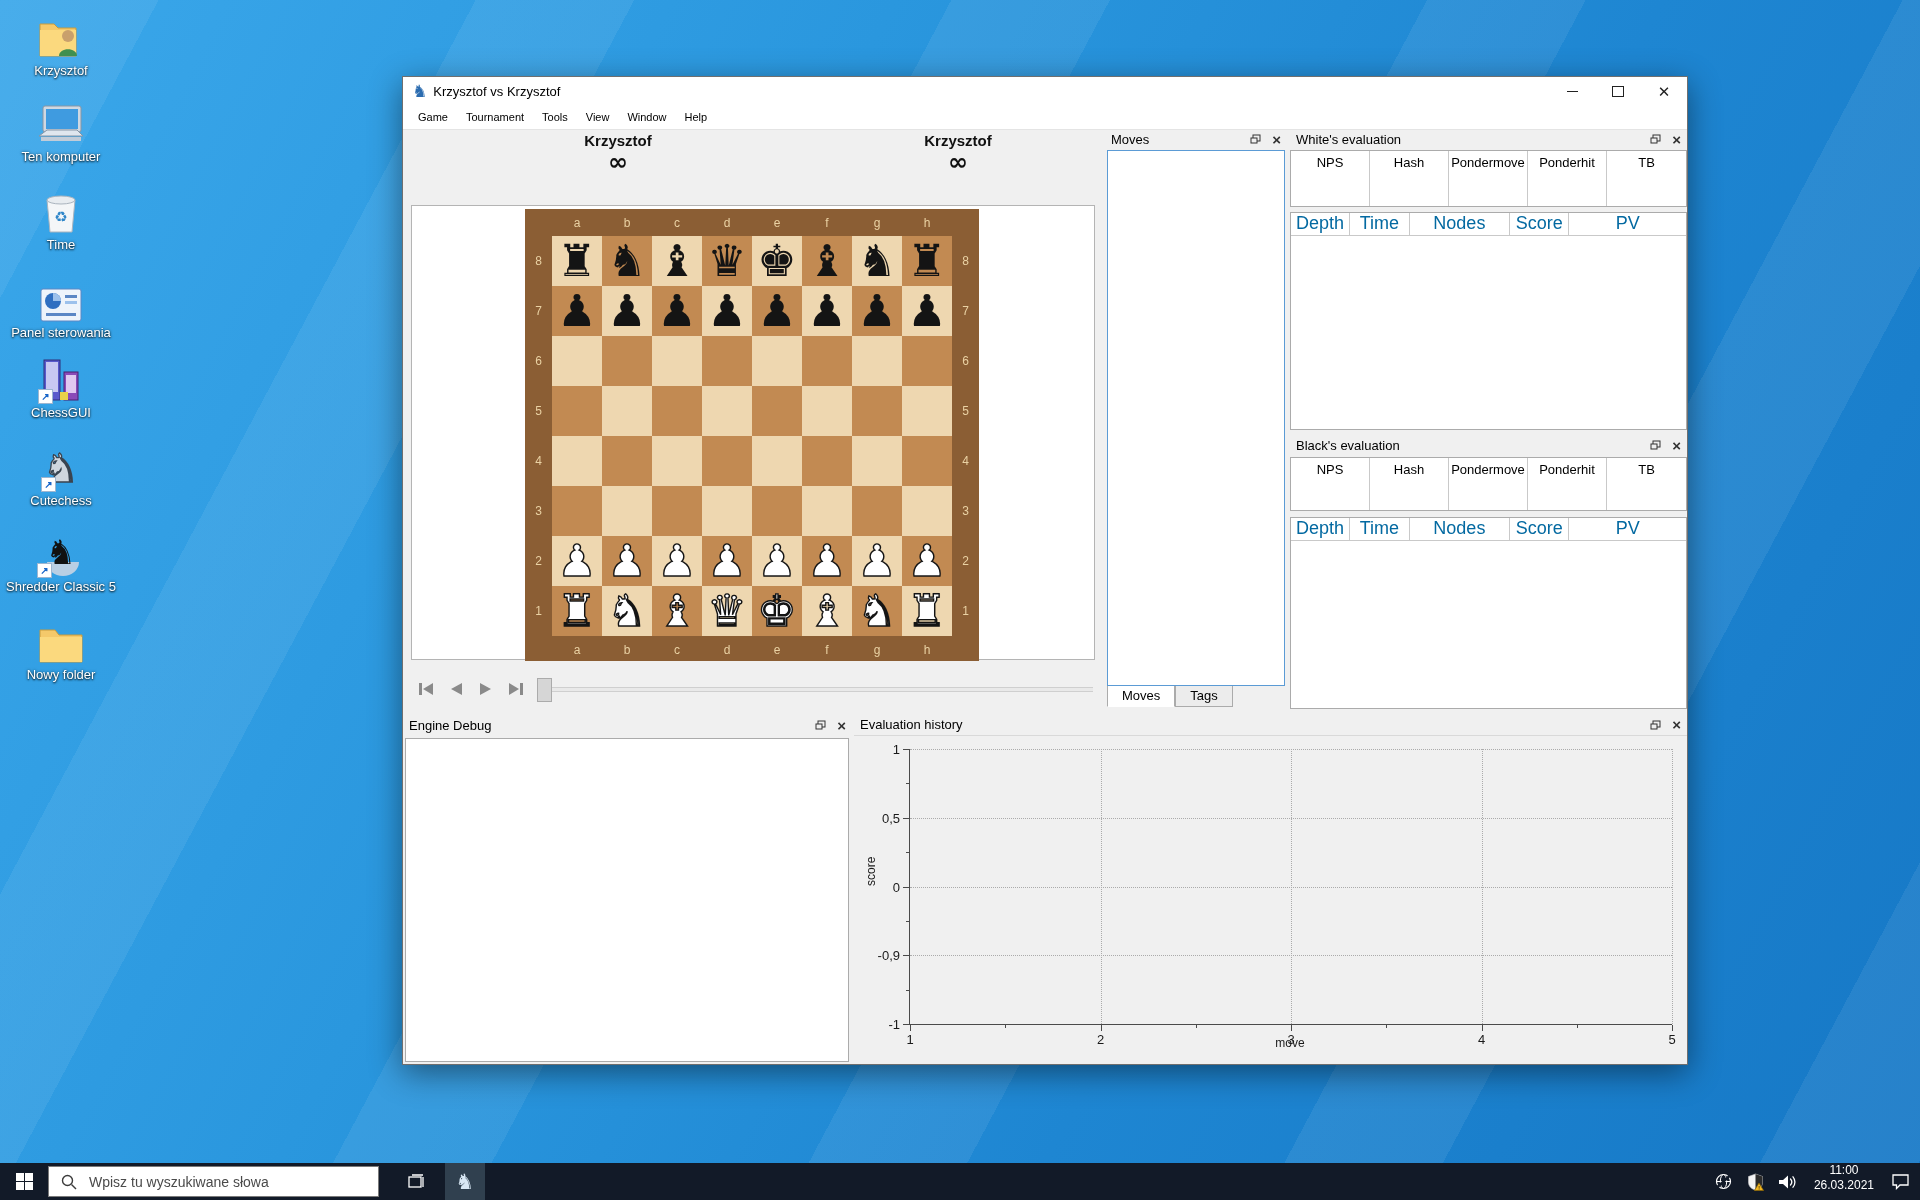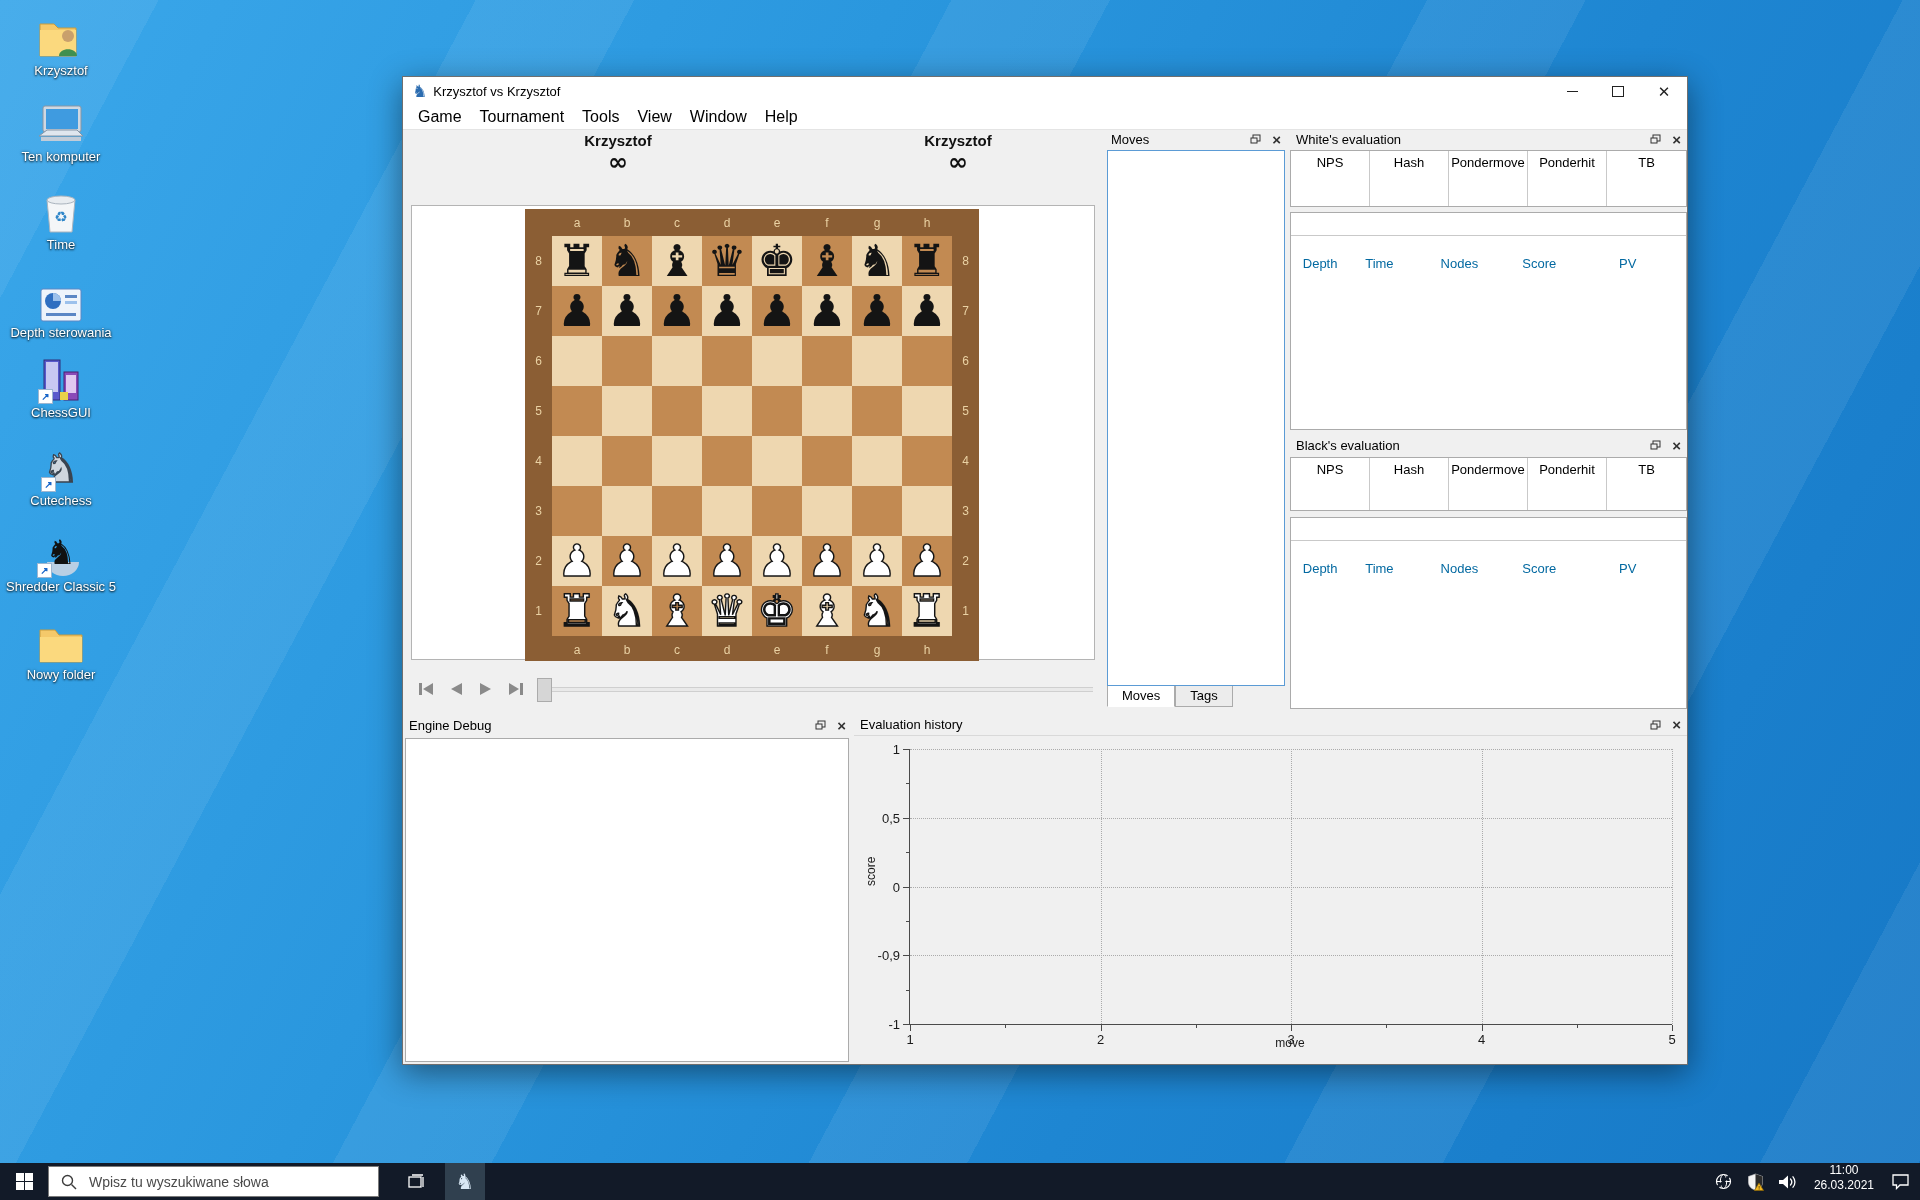--- a/index.html
+++ b/index.html
@@ -18,21 +18,21 @@
     border:1px solid #6f6f6f;box-shadow:0 8px 30px rgba(0,0,0,.45);}
   #titlebar{position:absolute;left:0;top:0;right:0;height:28px;background:#ffffff;display:flex;align-items:center;}
   #titlebar .app-ic{margin:0 6px 0 9px;font-size:17px;color:#2b6cb0;line-height:28px;font-family:"DejaVu Sans",sans-serif;}
   #titlebar .t{font-size:13px;color:#000;}
   .win-btns{margin-left:auto;display:flex;height:28px;}
   .win-btn{width:46px;height:28px;display:flex;align-items:center;justify-content:center;color:#222;}
   .glyph-min{width:11px;height:1px;background:#222;}
   .glyph-max{width:10px;height:9px;border:1px solid #222;}
   .glyph-close{font-size:15px;line-height:1;}
   #menubar{position:absolute;left:0;top:28px;right:0;height:24px;background:#ffffff;display:flex;align-items:center;padding-left:6px;border-bottom:1px solid #e4e4e4;}
-  .menu-item{font-size:16px;color:#000;padding:0 9px;line-height:24px;}
+  .menu-item{font-size:11px;color:#000;padding:0 9px;line-height:24px;}
   
   .player{position:absolute;top:55px;width:330px;text-align:center;}
   .player .nm{font-size:15px;font-weight:bold;color:#111;}
   .player .tc{font-size:24px;font-weight:bold;color:#111;line-height:26px;font-family:"DejaVu Sans",sans-serif;}
   
   #board-box{position:absolute;left:8px;top:128px;width:682px;height:453px;background:#fff;border:1px solid #b4b4b4;}
   .board{position:absolute;left:122px;top:132px;width:454px;height:452px;background:#8b5e34;}
   .squares{position:absolute;left:27px;top:27px;width:400px;height:400px;display:grid;grid-template-columns:repeat(8,50px);grid-template-rows:repeat(8,50px);}
   .sq{width:50px;height:50px;display:flex;align-items:center;justify-content:center;}
   .sq.light{background:#eed7b0;}
@@ -57,21 +57,21 @@
   #moves-content{position:absolute;left:704px;top:73px;width:178px;height:536px;background:#fff;border:1px solid #5b9bd5;box-sizing:border-box;}
   .tabs{position:absolute;left:704px;top:609px;display:flex;}
   .tab{font-size:13px;padding:2px 14px 3px;border:1px solid #ababab;border-top:none;background:#ececec;color:#000;}
   .tab.active{background:#fff;border-top:none;border-bottom:1px solid #fff;}
   
   .info-table{position:absolute;background:#fff;border:1px solid #ababab;display:flex;box-sizing:border-box;}
   .info-col{box-sizing:border-box;border-right:1px solid #c9c9c9;font-size:13px;text-align:center;padding-top:4px;color:#000;}
   .info-col:last-child{border-right:none;}
   .depth-table{position:absolute;background:#fff;border:1px solid #ababab;box-sizing:border-box;}
   .depth-head{display:flex;height:22px;border-bottom:1px solid #c9c9c9;}
-  .depth-col{box-sizing:border-box;border-right:1px solid #c9c9c9;font-size:13px;text-align:center;line-height:21px;color:#0369a1;margin-top:40px;}
+  .depth-col{box-sizing:border-box;border-right:1px solid #c9c9c9;font-size:18px;text-align:center;line-height:21px;color:#0369a1;}
   .depth-col:last-child{border-right:none;}
   
   #debug-content{position:absolute;left:2px;top:24px;width:444px;height:324px;background:#fff;border:1px solid #ababab;box-sizing:border-box;}
   
   #chart-dock{position:absolute;left:451px;top:637px;width:833px;height:350px;}
   #plot{position:absolute;left:55px;top:35px;width:762px;height:275px;border-left:1px solid #4a4a4a;border-bottom:1px solid #4a4a4a;}
   .gridline-h{position:absolute;left:0;width:100%;height:0;border-top:1px dotted #ababab;}
   .gridline-v{position:absolute;top:0;height:100%;width:0;border-left:1px dotted #ababab;}
   .ytick{position:absolute;width:6px;height:1px;background:#4a4a4a;left:-7px;}
   .ytick.minor{width:3px;left:-4px;}
@@ -141,21 +141,21 @@
     <div class="ic">
       <svg width="42" height="34" viewBox="0 0 42 34">
           <rect x="1" y="1" width="40" height="32" rx="2" fill="#eef4fb" stroke="#5b87c5"></rect>
           <circle cx="13" cy="13" r="8" fill="#2f6fc1"></circle>
           <path d="M13 5 a8 8 0 0 1 8 8 l-8 0z" fill="#9cc1ec"></path>
           <rect x="25" y="7" width="12" height="3" fill="#5b87c5"></rect>
           <rect x="25" y="13" width="12" height="3" fill="#9cc1ec"></rect>
           <rect x="6" y="25" width="30" height="3" fill="#5b87c5"></rect>
         </svg>
     </div>
-    <div class="lbl">Depth sterowania</div>
+    <div class="lbl">Panel sterowania</div>
   </div>
 
   <div class="desk-icon" style="top:352px">
     <div class="ic">
       <div style="position:relative">
         <svg width="42" height="44" viewBox="0 0 42 44">
             <rect x="4" y="2" width="16" height="40" fill="#5a5acc" stroke="#2e2e7a"></rect>
             <rect x="6" y="4" width="12" height="30" fill="#c8c8f2"></rect>
             <rect x="24" y="14" width="14" height="28" fill="#8a4ab8" stroke="#4a2070"></rect>
             <rect x="26" y="17" width="10" height="18" fill="#e0c8f0"></rect>

